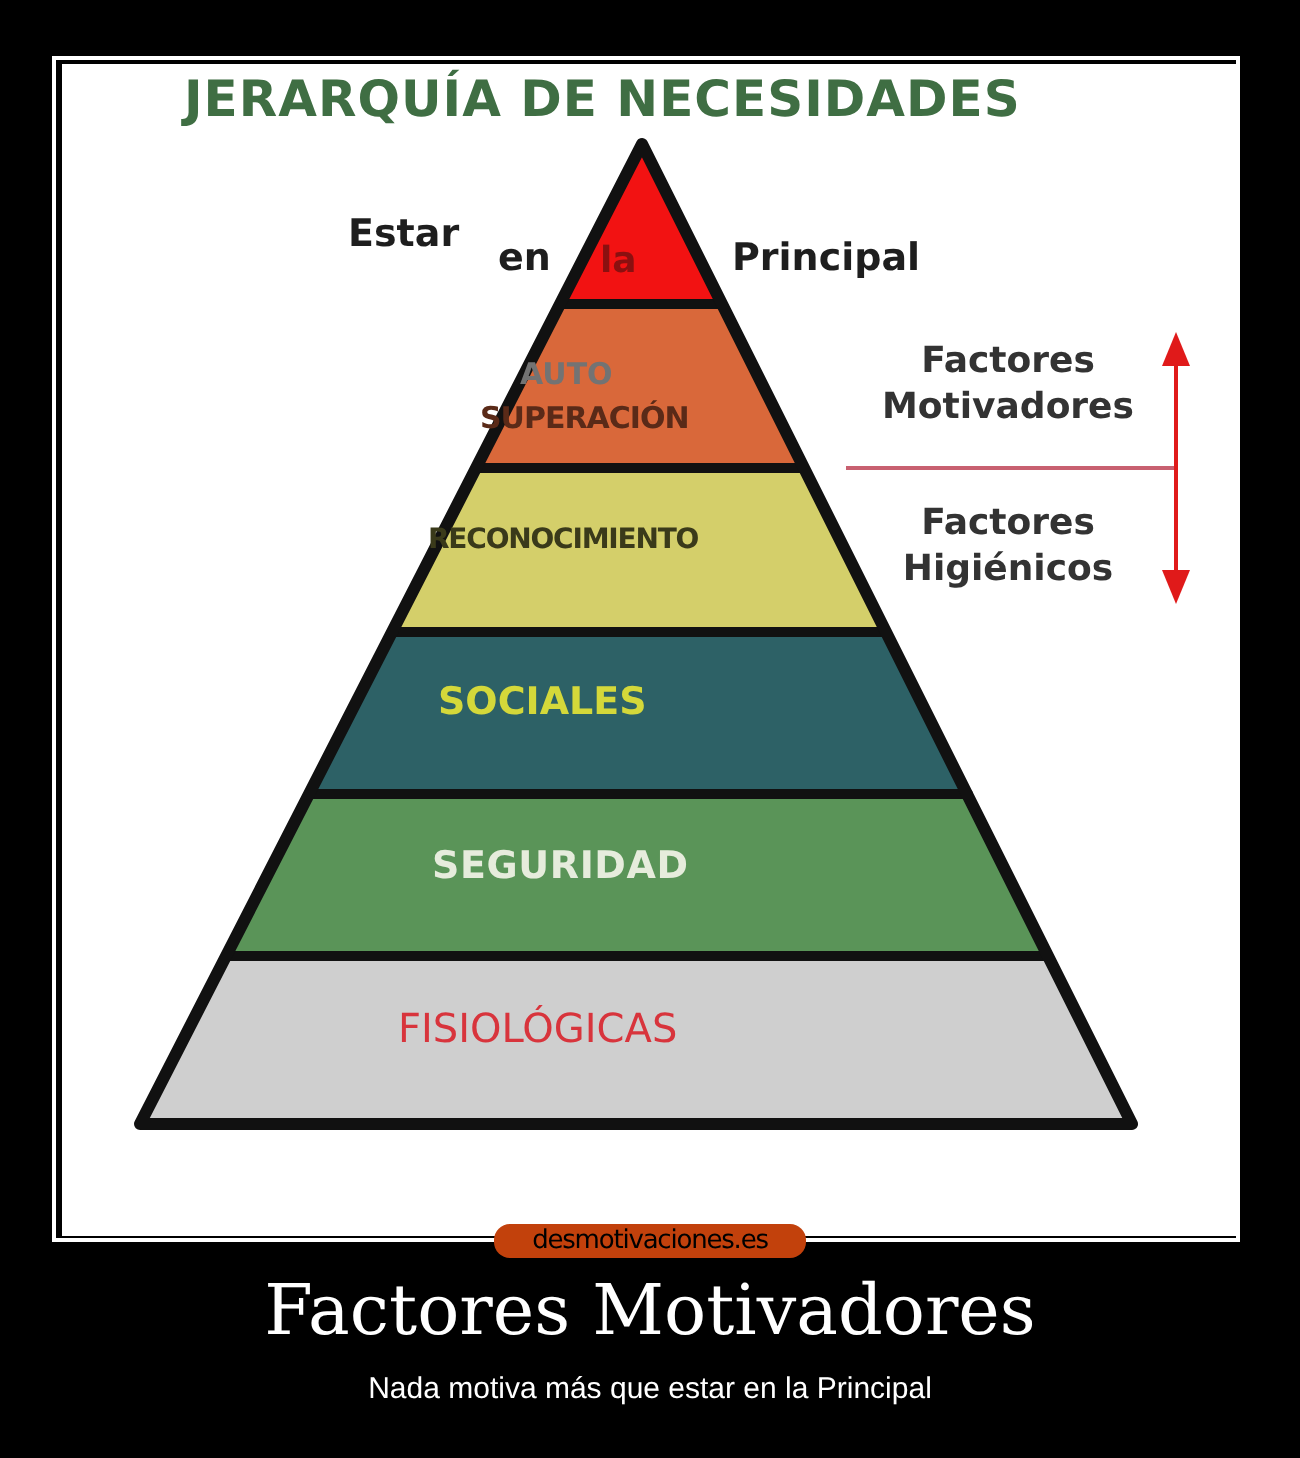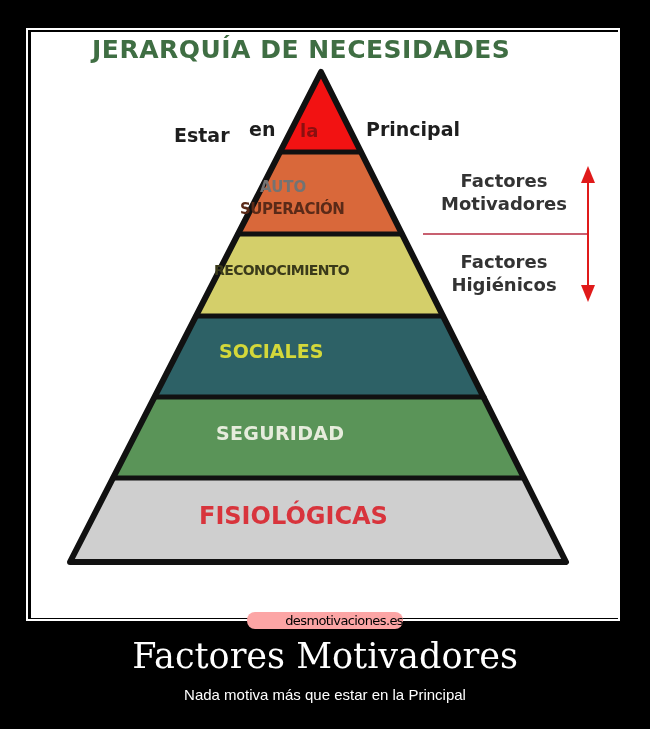--- a/index.html
+++ b/index.html
@@ -73,27 +73,27 @@
       color: #333333;
       text-align: center;
       width: 170px;
     }
     .watermark {
       position: absolute;
       left: 247px;
       top: 612px;
       width: 156px;
       height: 17px;
-      background: #fca5a5;
+      background: #c2410c;
       border-radius: 8px;
       color: #000000;
       font-family: "DejaVu Sans", sans-serif;
       font-size: 13px;
       line-height: 17px;
-      text-align: right;
+      text-align: center;
       letter-spacing: -0.6px;
     }
     .caption-title {
       position: absolute;
       left: 0;
       top: 636px;
       width: 650px;
       text-align: center;
       font-family: "DejaVu Serif", "Liberation Serif", serif;
       font-size: 35px;
@@ -136,31 +136,31 @@
   </g>
 
   <polygon points="321,72 566,562 70,562" fill="none" stroke="#111111" stroke-width="6" stroke-linejoin="round"></polygon>
 
   <line x1="423" y1="234" x2="588" y2="234" stroke="#c86070" stroke-width="2"></line>
   <line x1="588" y1="176" x2="588" y2="292" stroke="#e01a1a" stroke-width="2"></line>
   <polygon points="588,166 581,183 595,183" fill="#e01a1a"></polygon>
   <polygon points="588,302 581,285 595,285" fill="#e01a1a"></polygon>
 </svg>
 
-<div class="side-lbl" style="left:174px; top:124px;text-align:right;">Estar</div>
+<div class="side-lbl" style="left:174px; top:106px;text-align:right;">Estar</div>
 <div class="side-lbl" style="left:249px; top:118px;">en</div>
 <div class="lbl" style="left:300px; top:120px; width:40px; font-size:18px; font-weight:bold; color:#8a1010;">la</div>
 <div class="side-lbl" style="left:366px; top:118px;">Principal</div>
 
 <div class="lbl" style="left:260px; top:178px; width:120px; font-size:15px; font-weight:bold; color:#737373;">AUTO</div>
 <div class="lbl" style="left:240px; top:200px; width:160px; font-size:15px; font-weight:bold; color:#5a2a18; letter-spacing:-0.5px;">SUPERACIÓN</div>
 <div class="lbl" style="left:214px; top:262px; width:210px; font-size:14px; font-weight:bold; color:#3a3a1a; letter-spacing:-0.6px;">RECONOCIMIENTO</div>
 <div class="lbl" style="left:219px; top:340px; width:200px; font-size:19px; font-weight:bold; color:#d4d83a;">SOCIALES</div>
 <div class="lbl" style="left:216px; top:422px; width:200px; font-size:19px; font-weight:bold; color:#e6ecdc; letter-spacing:0.3px;">SEGURIDAD</div>
-<div class="lbl" style="left:199px; top:502px; width:240px; font-size:24px; font-weight:bold; color:#d8343c;">FISIOLÓGICAS</div>
+<div class="lbl" style="left:199px; top:502px; width:240px; font-size:20px; font-weight:normal; color:#d8343c;">FISIOLÓGICAS</div>
 
 <div class="factor-lbl" style="left:419px; top:169px;">
   <div>Factores</div>
   <div>Motivadores</div>
 </div>
 <div class="factor-lbl" style="left:419px; top:250px;">
   <div>Factores</div>
   <div>Higiénicos</div>
 </div>
 

